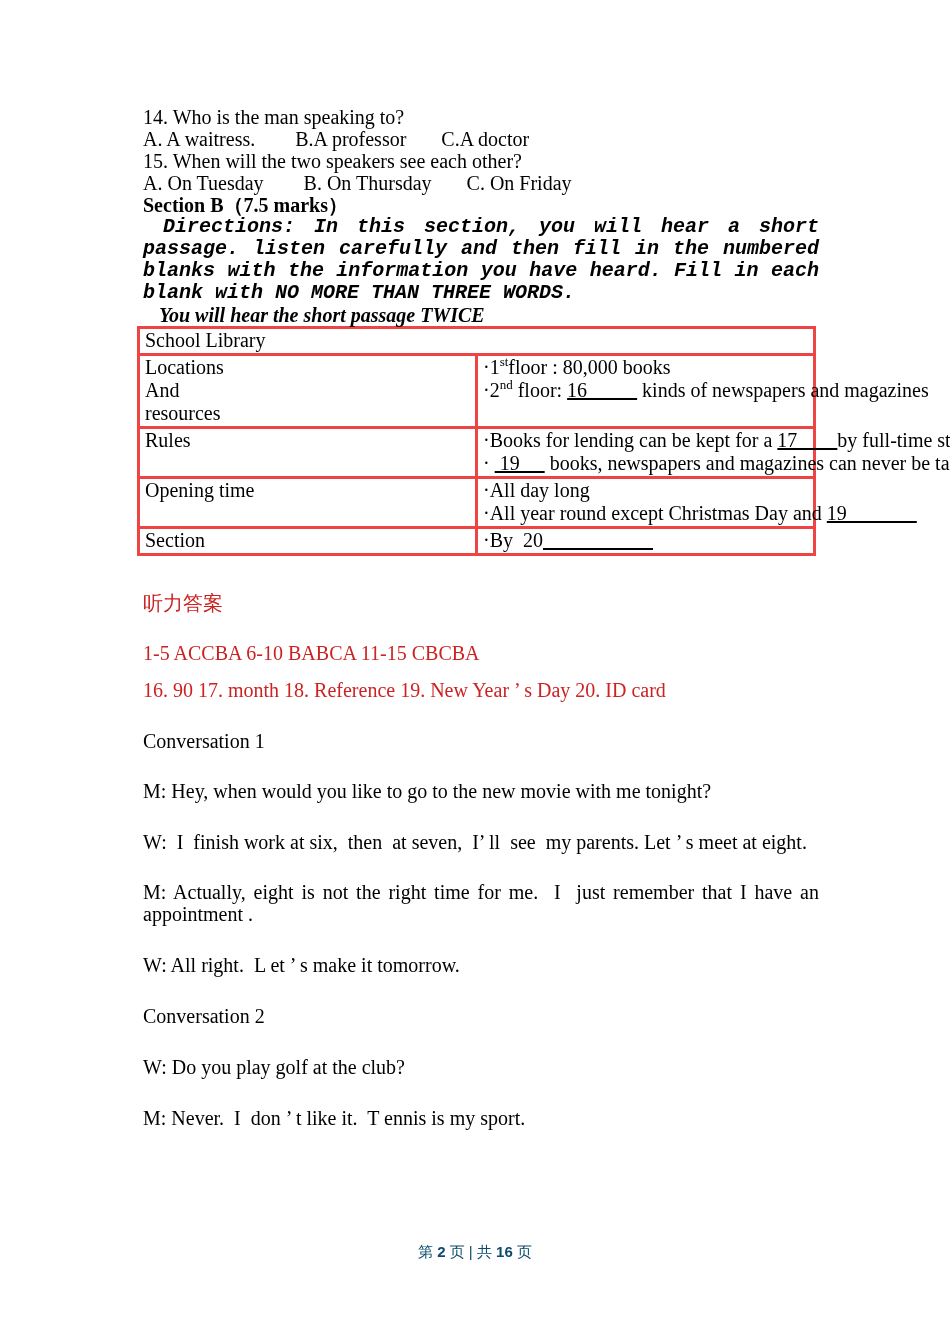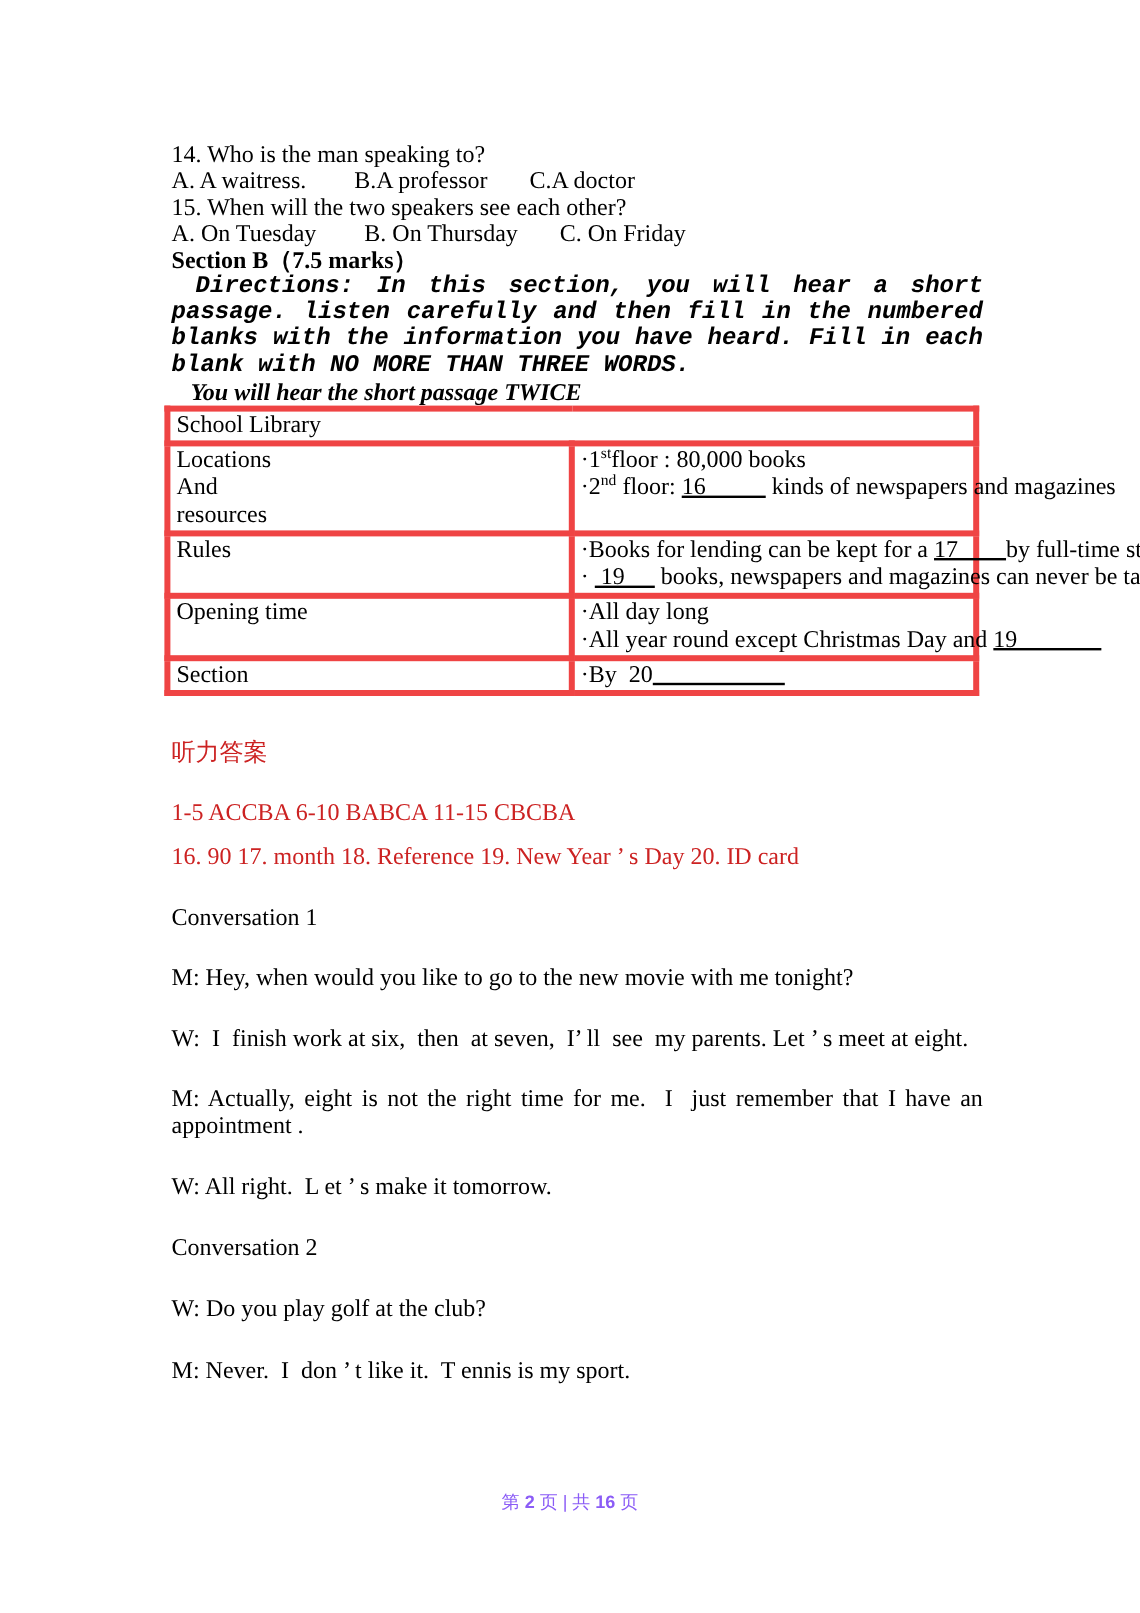--- a/index.html
+++ b/index.html
@@ -1,52 +1,52 @@
 <!DOCTYPE html>
 <html><head>
 <meta charset="utf-8">
 <style>
   html,body{margin:0;padding:0;}
   body{
     width:950px;height:1344px;background:#ffffff;position:relative;
     font-family:"Liberation Serif", serif;color:#000;
   }
   .content{
-    position:absolute;left:143px;top:118px;width:676px;
+    position:absolute;left:143px;top:106px;width:676px;
     font-size:20px;line-height:22px;
   }
   .line{margin:0;white-space:pre-wrap;}
   .bold{font-weight:bold;}
   .bi{font-weight:bold;font-style:italic;}
   .dir{margin:0;text-align:justify;text-indent:20px;font-family:Liberation Mono, monospace;}
   .twice{margin:0;text-indent:16px;}
   table.lib{
     border-collapse:collapse;margin-left:-6px;width:679px;
     table-layout:fixed;font-size:20px;
   }
   table.lib td{
-    border:5px solid #ef4444;vertical-align:top;
+    border:3px solid #ef4444;vertical-align:top;
     padding:0 2px 1px 5px;line-height:23px;
   }
   td.titlecell{line-height:22px;}
   td.label{width:122px;white-space:pre-line;}
   .cl{white-space:pre;}
   sup{font-size:13px;line-height:0;vertical-align:super;}
   .blank{text-decoration:underline;white-space:pre;}
   .ans-heading{margin:36px 0 0 0;white-space:pre-wrap;}
   .ans1{margin:28px 0 0 0;white-space:pre-wrap;}
   .ans2{margin:15px 0 0 0;white-space:pre-wrap;}
   .tr-heading{margin:80px 0 0 0;white-space:pre-wrap;}
   .mt28{margin:28px 0 0 0;}
   .mt29{margin:29px 0 0 0;}
   .diag{text-align:justify;white-space:pre-wrap;}
   .red{color:#cc2222;}
   .footer{
     position:absolute;left:0;top:1243px;width:950px;text-align:center;
-    font-family:"Liberation Sans", sans-serif;font-size:15px;color:#8b5cf6;
+    font-family:"Liberation Sans", sans-serif;font-size:15px;color:#0c4a6e;
   }
   .footer .num{font-weight:600;}
 </style>
 </head>
 <body>
 
 <div class="content">
 
   <p class="line">14. Who is the man speaking to?</p>
   <p class="line">A. A waitress.        B.A professor       C.A doctor</p>

